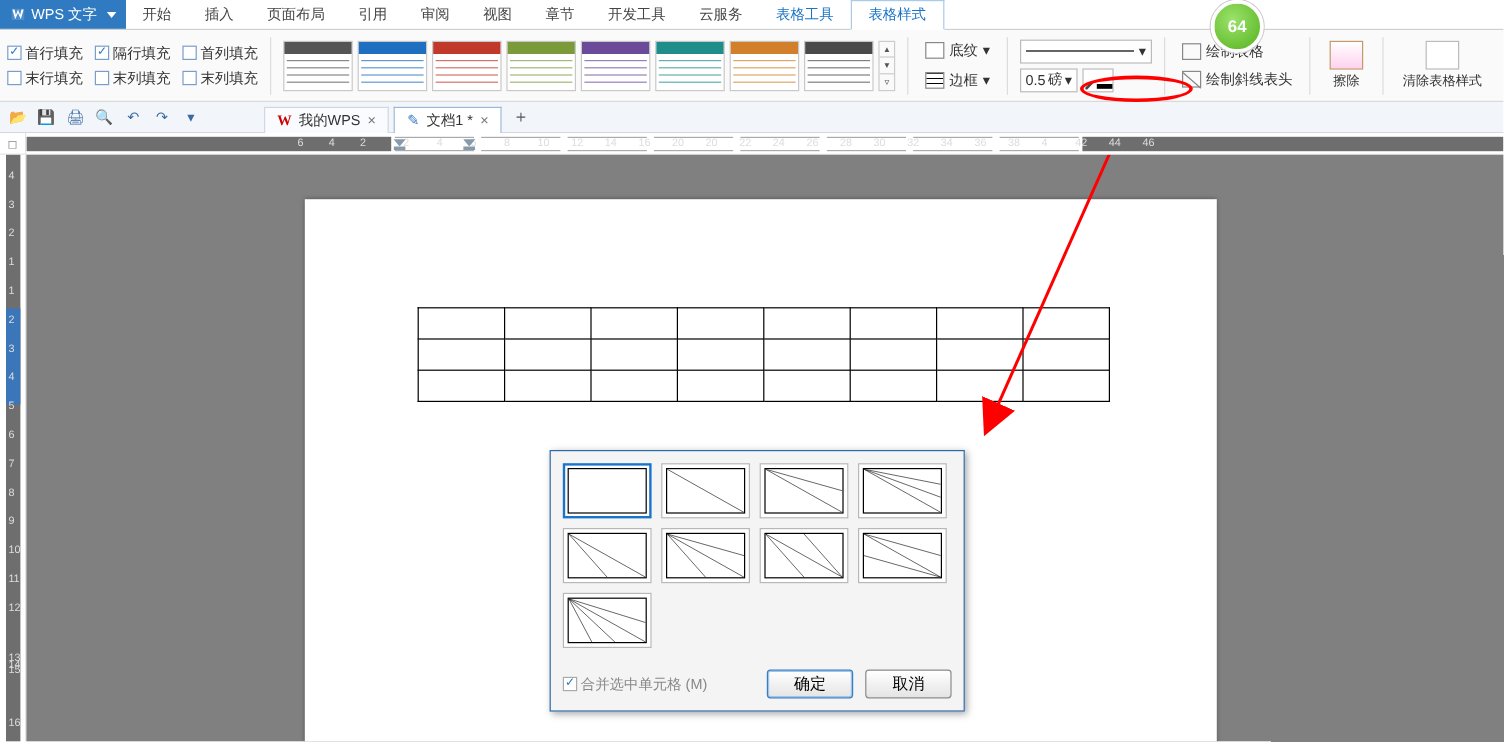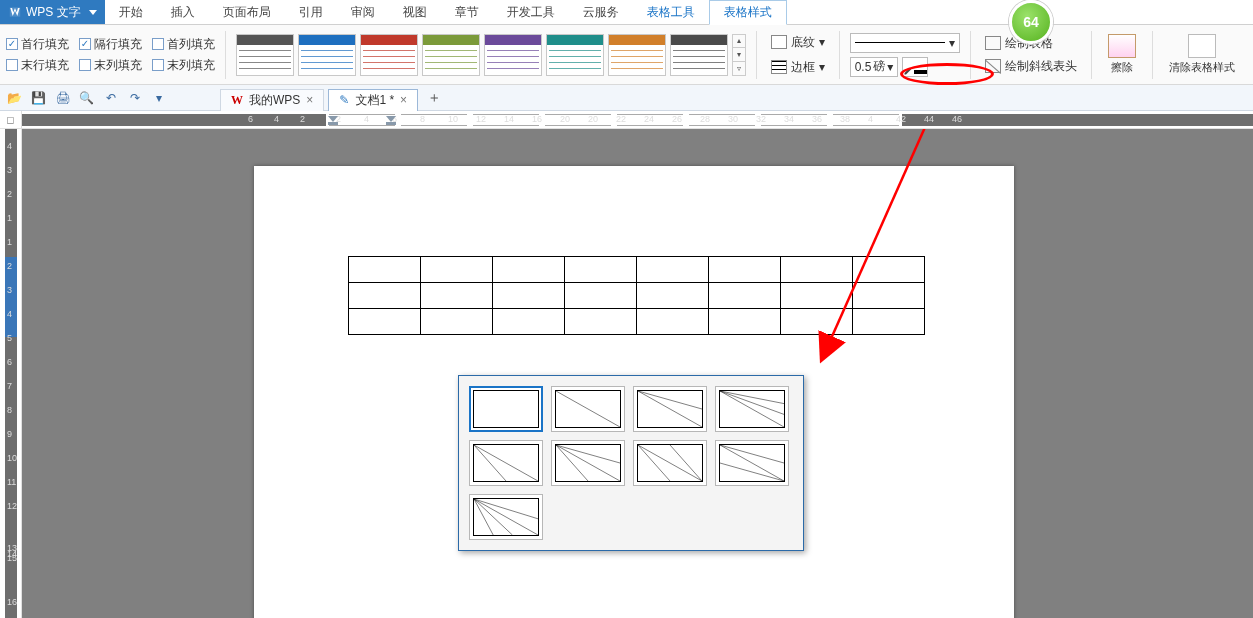--- a/index.html
+++ b/index.html
@@ -501,15 +501,24 @@
             <div class="cell-opt">
               <div class="cell-inner"><svg width="100%" height="100%" viewBox="0 0 100 100" preserveAspectRatio="none">
                   <line x1="0" y1="0" x2="100" y2="100"></line>
                   <line x1="0" y1="0" x2="60" y2="100"></line>
                   <line x1="0" y1="0" x2="30" y2="100"></line>
                   <line x1="0" y1="0" x2="100" y2="55"></line>
                 </svg></div>
             </div>
           </div>
       </div>
+      <div class="dlg-foot">
+        <label class="chk">
+          <span class="chkbox on"></span>
+          <span>合并选中单元格 (M)</span>
+        </label>
+        <span class="spacer"></span>
+        <button class="dlg-btn primary">确定</button>
+        <button class="dlg-btn">取消</button>
+      </div>
     </div>
   </div>
 </div>
 
 </body></html>

